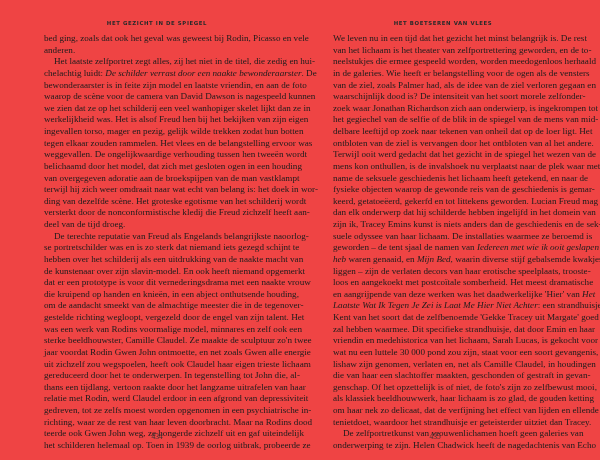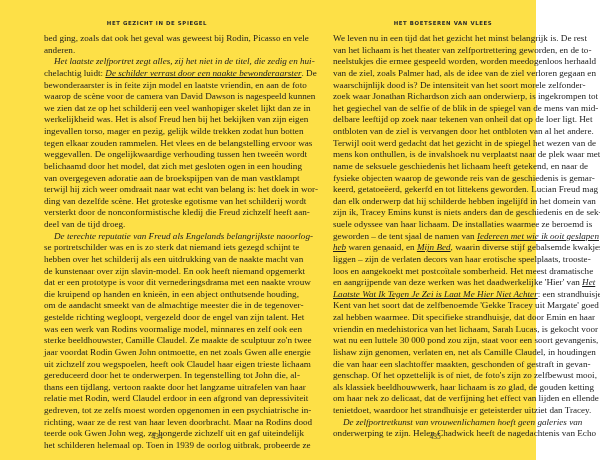--- a/index.html
+++ b/index.html
@@ -1,17 +1,17 @@
 <!DOCTYPE html>
 <html><head>
 <meta charset="utf-8">
 <style>
   html, body { margin: 0; padding: 0; background: #ffffff; }
   body { width: 600px; height: 460px; position: relative; overflow: hidden; }
-  .spread { position: absolute; left: 0; top: 0; width: 536px; height: 460px; background: #fde047; }
+  .spread { position: absolute; left: 0; top: 0; width: 600px; height: 460px; background: #ef4444; }
   .page { position: absolute; top: 0; width: 300px; height: 460px; }
   .page.left { left: 0; }
   .page.right { left: 300px; }
   .running-head {
     position: absolute; top: 20px; left: 0; width: 100%;
     text-align: center;
     font-family: "DejaVu Sans", sans-serif;
     font-size: 5.4px; letter-spacing: 0.6px; font-weight: bold;
     color: #2a2a2a;
   }
@@ -19,22 +19,22 @@
   .page.right .running-head { padding-right: 14px; box-sizing: border-box; }
   .body-text {
     position: absolute; top: 33px; width: 227px;
     font-family: "Liberation Serif", "DejaVu Serif", serif;
     font-size: 9.15px; line-height: 11.62px; color: #1c1c1c;
   }
   .page.left .body-text { left: 44px; }
   .page.right .body-text { left: 33px; width: 232px; }
   .line { display: block; white-space: nowrap; text-align-last: justify; text-align: justify; }
   .line.last { text-align-last: left; }
-  .line.indent { text-indent: 10px; font-style: italic; }
-  .line i { font-style: italic; text-decoration: underline; }
+  .line.indent { text-indent: 10px; }
+  .line i { font-style: italic; }
   .folio {
     position: absolute; top: 432px; width: 100%; text-align: center;
     font-family: "Liberation Serif", serif; font-size: 7.5px; color: #333;
   }
   .page.left .folio { padding-left: 14px; box-sizing: border-box; }
   .page.right .folio { padding-right: 30px; box-sizing: border-box; }
 </style>
 </head>
 <body>
 
@@ -80,20 +80,21 @@
         <span class="line"><span>het schilderen helemaal op. Toen in 1939 de oorlog uitbrak, probeerde ze</span></span>
       </div>
     <div class="folio">434</div>
   </div>
   <div class="page right">
     <div class="running-head">HET BOETSEREN VAN VLEES</div>
     <div class="body-text" id="right-body">
         <span class="line"><span>We leven nu in een tijd dat het gezicht het minst belangrijk is. De rest</span></span>
         <span class="line"><span>van het lichaam is het theater van zelfportrettering geworden, en de to-</span></span>
         <span class="line"><span>neelstukjes die ermee gespeeld worden, worden meedogenloos herhaald</span></span>
+        <span class="line"><span>in de galeries. Wie heeft er belangstelling voor de ogen als de vensters</span></span>
         <span class="line"><span>van de ziel, zoals Palmer had, als de idee van de ziel verloren gegaan en</span></span>
         <span class="line"><span>waarschijnlijk dood is? De intensiteit van het soort morele zelfonder-</span></span>
         <span class="line"><span>zoek waar Jonathan Richardson zich aan onderwierp, is ingekrompen tot</span></span>
         <span class="line"><span>het gegiechel van de selfie of de blik in de spiegel van de mens van mid-</span></span>
         <span class="line"><span>delbare leeftijd op zoek naar tekenen van onheil dat op de loer ligt. Het</span></span>
         <span class="line"><span>ontbloten van de ziel is vervangen door het ontbloten van al het andere.</span></span>
         <span class="line"><span>Terwijl ooit werd gedacht dat het gezicht in de spiegel het wezen van de</span></span>
         <span class="line"><span>mens kon onthullen, is de invalshoek nu verplaatst naar de plek waar met</span></span>
         <span class="line"><span>name de seksuele geschiedenis het lichaam heeft getekend, en naar de</span></span>
         <span class="line"><span>fysieke objecten waarop de gewonde reis van de geschiedenis is gemar-</span></span>

